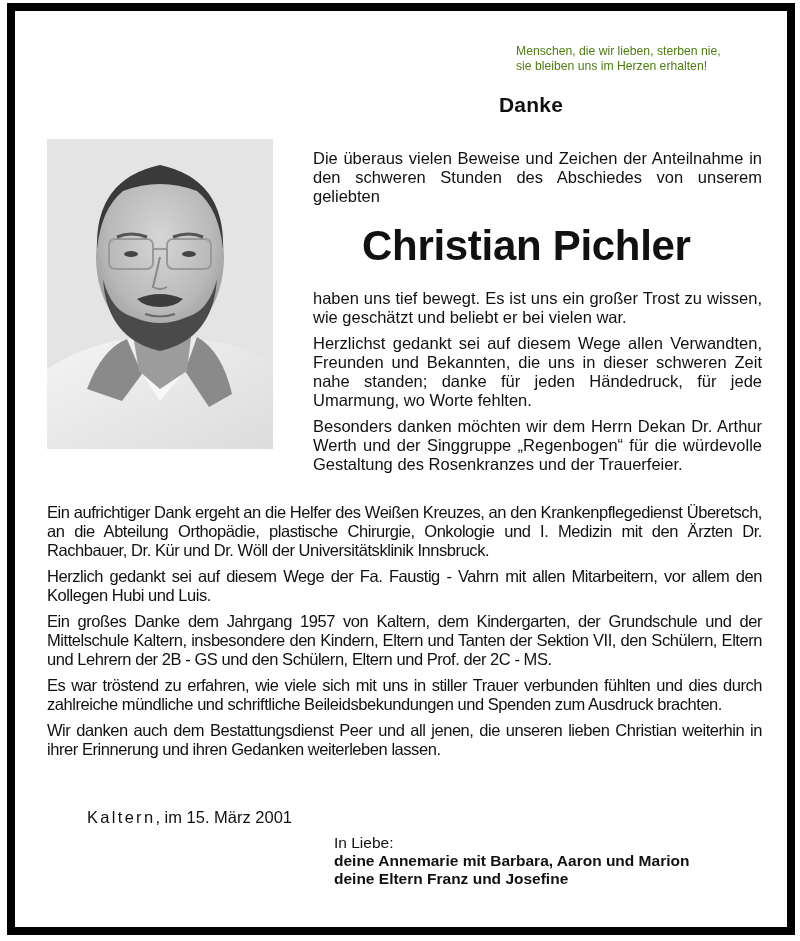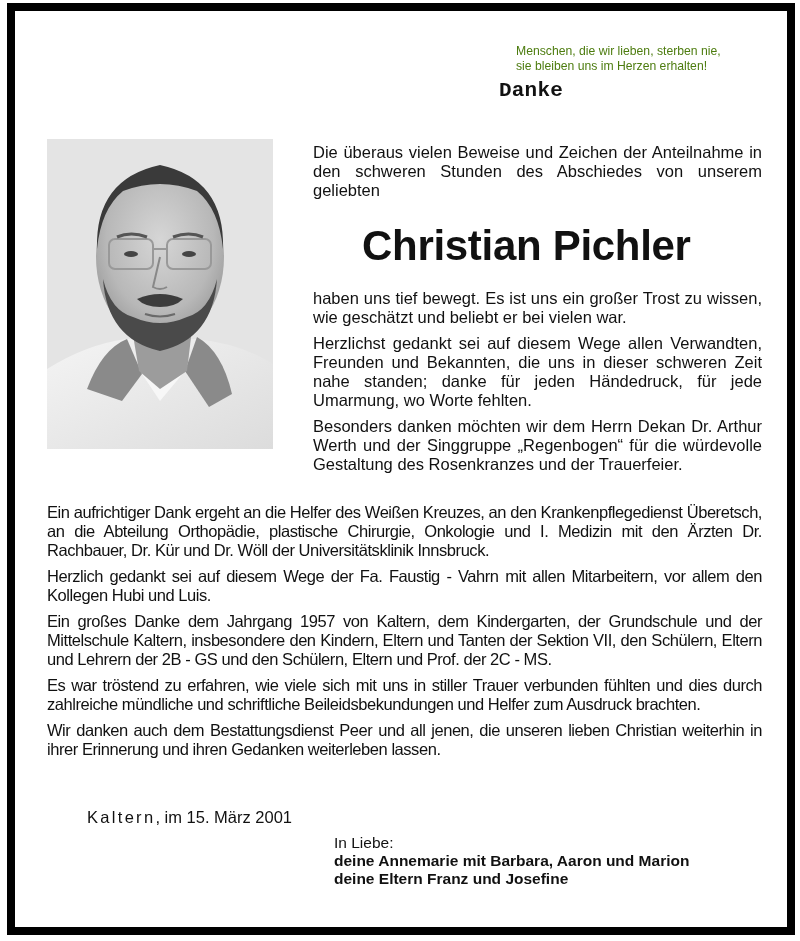--- a/index.html
+++ b/index.html
@@ -18,38 +18,37 @@
       position: absolute;
       left: 516px; top: 44px;
       font-size: 12.2px;
       line-height: 15px;
       color: #4d7c0f;
       white-space: nowrap;
     }
 
     .danke-heading {
       position: absolute;
-      left: 499px; top: 79px;
+      left: 499px; top: 93px;
       font-size: 21px;
       font-weight: bold;
       letter-spacing: 0.2px;
-      font-family: Liberation Mono, monospace;
     }
 
     .photo {
       position: absolute;
       left: 47px; top: 139px;
       width: 226px; height: 310px;
       background: #e4e4e4;
       overflow: hidden;
     }
 
     .intro {
       position: absolute;
-      left: 313px; top: 143px;
+      left: 313px; top: 149px;
       width: 449px;
       font-size: 16.5px;
       line-height: 19px;
       text-align: justify;
     }
 
     .name-title {
       position: absolute;
       left: 362px; top: 222px;
       font-size: 42px;
@@ -160,21 +159,21 @@
 <div class="right-col">
   <p>haben uns tief bewegt. Es ist uns ein großer Trost zu wissen, wie geschätzt und beliebt er bei vielen war.</p>
   <p>Herzlichst gedankt sei auf diesem Wege allen Verwandten, Freunden und Bekannten, die uns in dieser schweren Zeit nahe standen; danke für jeden Händedruck, für jede Umarmung, wo Worte fehlten.</p>
   <p>Besonders danken möchten wir dem Herrn Dekan Dr. Arthur Werth und der Singgruppe „Regenbogen“ für die würdevolle Gestaltung des Rosenkranzes und der Trauerfeier.</p>
 </div>
 
 <div class="full-col">
   <p>Ein aufrichtiger Dank ergeht an die Helfer des Weißen Kreuzes, an den Krankenpflegedienst Überetsch, an die Abteilung Orthopädie, plastische Chirurgie, Onkologie und I. Medizin mit den Ärzten Dr. Rachbauer, Dr. Kür und Dr. Wöll der Universitätsklinik Innsbruck.</p>
   <p>Herzlich gedankt sei auf diesem Wege der Fa. Faustig - Vahrn mit allen Mitarbeitern, vor allem den Kollegen Hubi und Luis.</p>
   <p>Ein großes Danke dem Jahrgang 1957 von Kaltern, dem Kindergarten, der Grundschule und der Mittelschule Kaltern, insbesondere den Kindern, Eltern und Tanten der Sektion VII, den Schülern, Eltern und Lehrern der 2B - GS und den Schülern, Eltern und Prof. der 2C - MS.</p>
-  <p>Es war tröstend zu erfahren, wie viele sich mit uns in stiller Trauer verbunden fühlten und dies durch zahlreiche mündliche und schriftliche Beileidsbekundungen und Helfer zum Ausdruck brachten.</p>
+  <p>Es war tröstend zu erfahren, wie viele sich mit uns in stiller Trauer verbunden fühlten und dies durch zahlreiche mündliche und schriftliche Beileidsbekundungen und Spenden zum Ausdruck brachten.</p>
   <p>Wir danken auch dem Bestattungsdienst Peer und all jenen, die unseren lieben Christian weiterhin in ihrer Erinnerung und ihren Gedanken weiterleben lassen.</p>
 </div>
 
 <div class="place-date">
   <span class="place">Kaltern</span><span>, im 15. März 2001</span>
 </div>
 
 <div class="signature">
   <div class="closing">In Liebe:</div>
   <div class="signers">deine Annemarie mit Barbara, Aaron und Marion</div>

